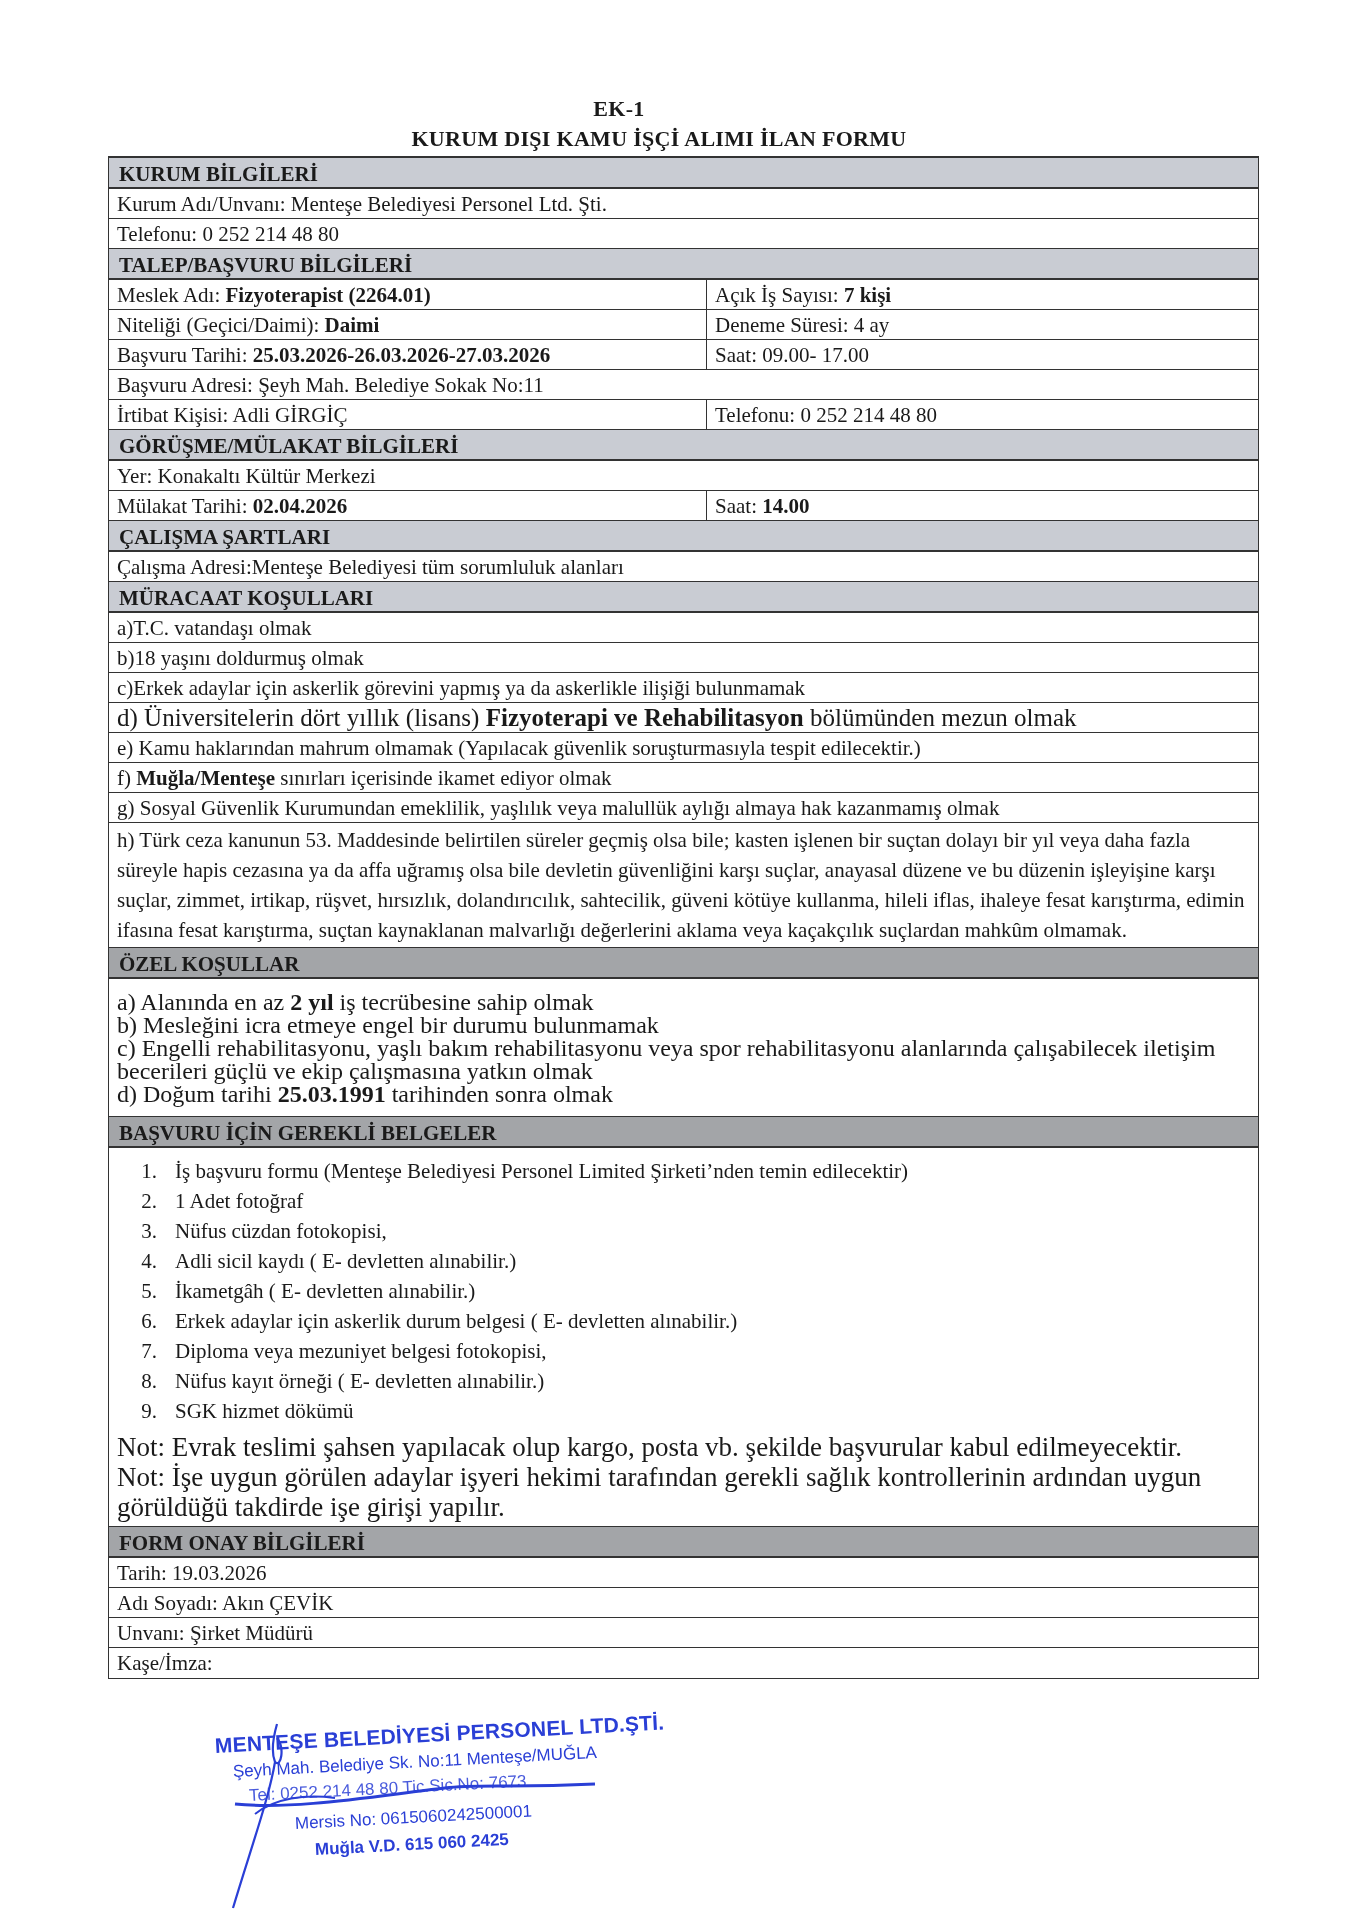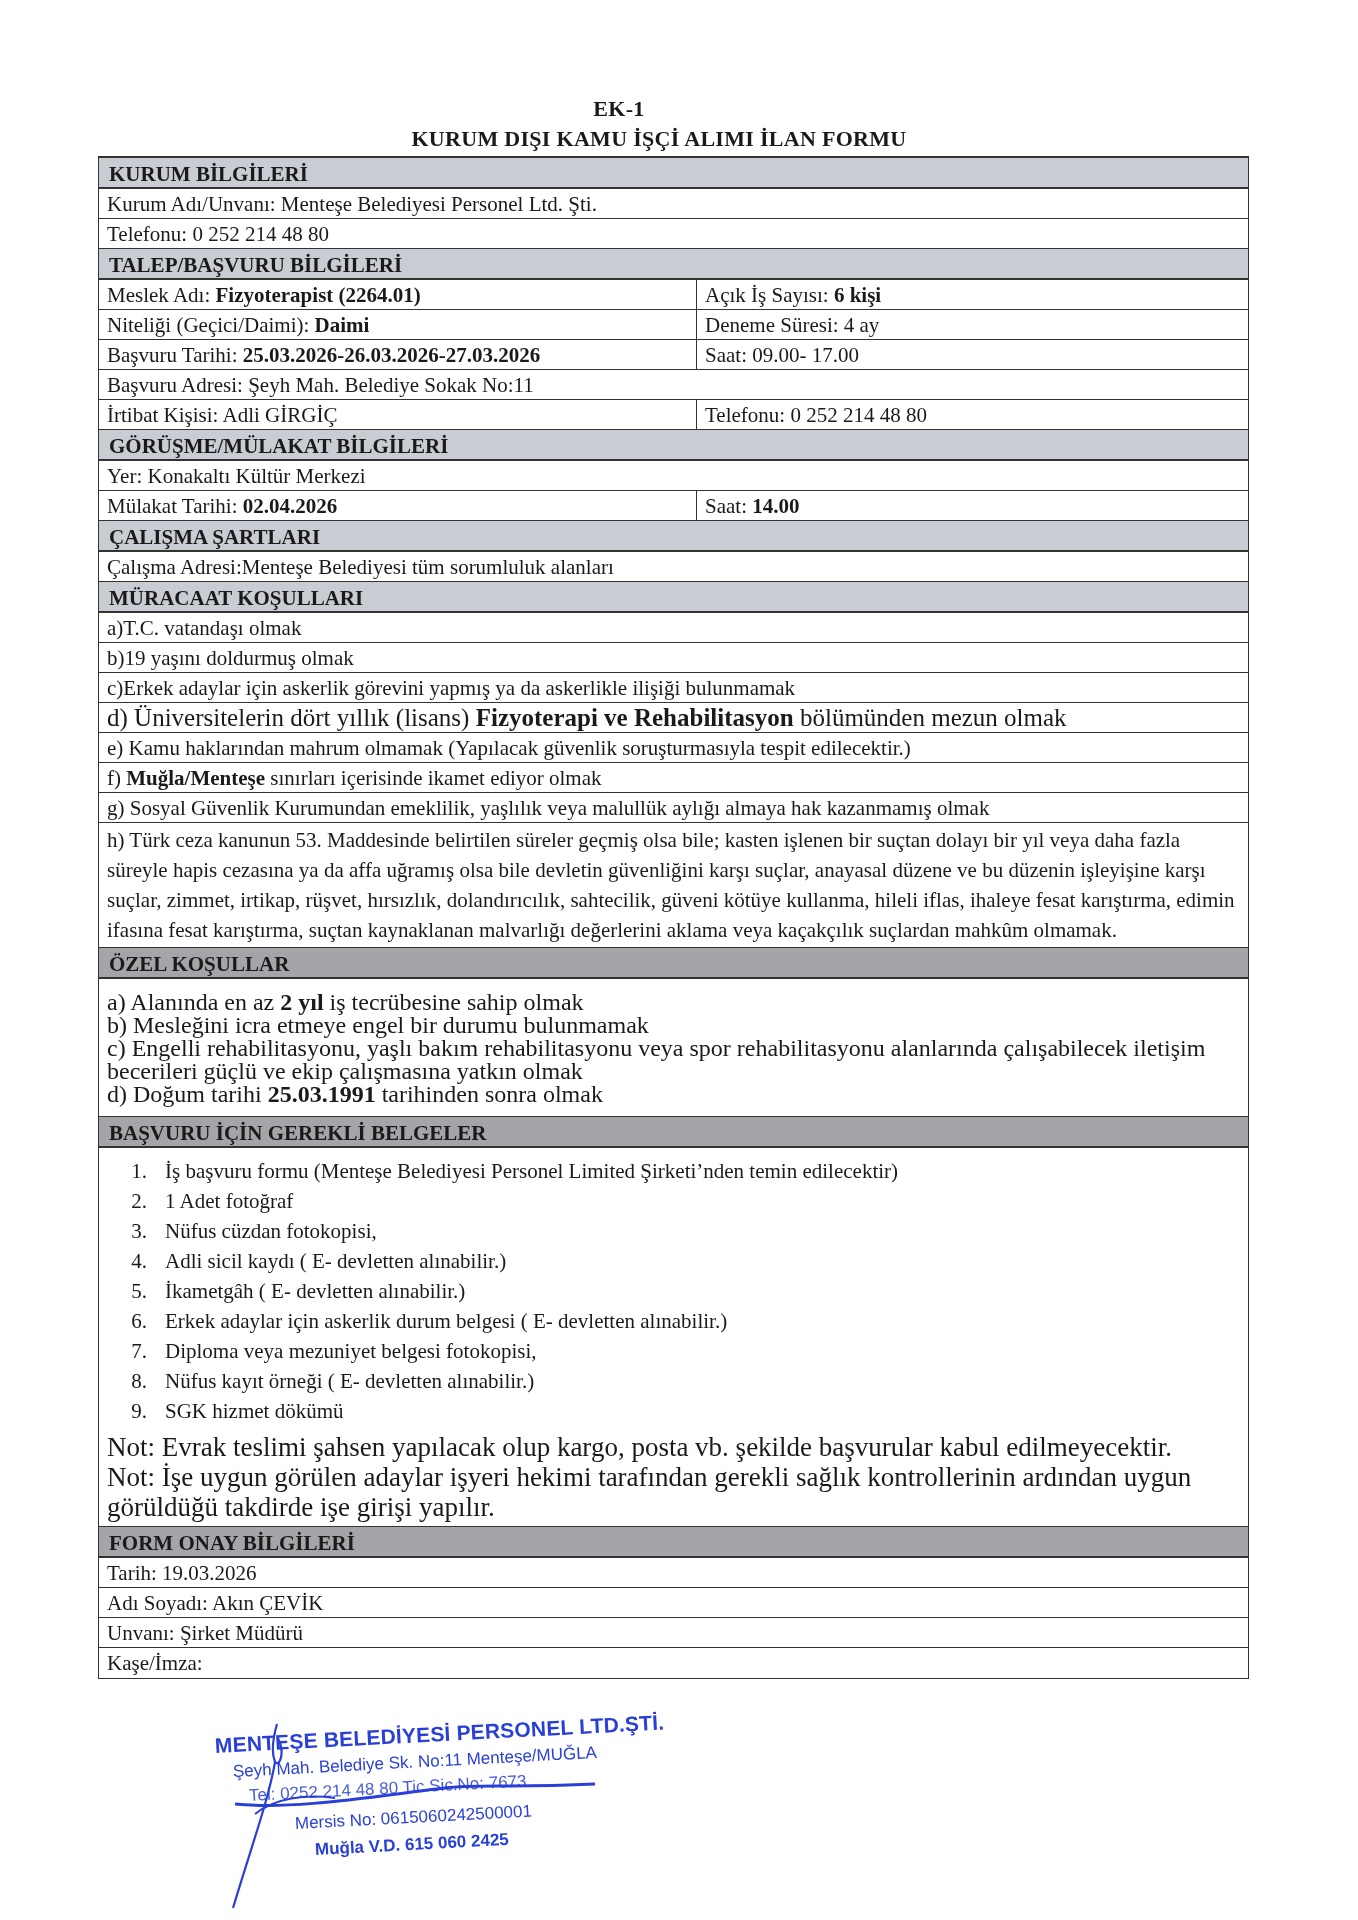--- a/index.html
+++ b/index.html
@@ -2,21 +2,21 @@
 <html><head>
 <meta charset="utf-8">
 <style>
   html, body { margin: 0; padding: 0; background: #ffffff; }
   body { width: 1358px; height: 1920px; position: relative; overflow: hidden;
          font-family: "Liberation Serif", "DejaVu Serif", serif; color: #1a1a1a; }
   .title { position: absolute; left: 0; width: 1238px; text-align: center; font-weight: bold;
            font-size: 22px; letter-spacing: 0.3px; }
   .t1 { top: 96px; }
   .t2 { top: 126px; padding-left: 40px; }
-  .form { position: absolute; left: 98px; top: 156px; width: 1151px; border: 1.5px solid #333;
+  .form { position: absolute; left: 108px; top: 156px; width: 1151px; border: 1.5px solid #333;
           border-top: 2px solid #333; box-sizing: border-box; }
   .row { display: flex; border-bottom: 1.5px solid #333; box-sizing: border-box; font-size: 21px;
          line-height: 28px; }
   .row:last-child { border-bottom: none; }
   .cell { padding: 1px 8px 0 8px; white-space: nowrap; overflow: hidden; box-sizing: border-box; }
   .c-left { width: 598px; border-right: 1.5px solid #333; }
   .c-right { flex: 1; }
   .c-full { flex: 1; }
   .hdr { background: #c9ccd3; font-weight: bold; font-size: 21px; height: 31px; line-height: 30px;
          border-bottom: 2px solid #333; }
@@ -55,21 +55,21 @@
   </div>
   <div class="row r30">
     <div class="cell c-full"><span>Telefonu: </span><span>0 252 214 48 80</span></div>
   </div>
 
   <div class="row hdr">
     <div class="cell c-full">TALEP/BAŞVURU BİLGİLERİ</div>
   </div>
   <div class="row r30">
     <div class="cell c-left"><span>Meslek Adı: </span><b>Fizyoterapist (2264.01)</b></div>
-    <div class="cell c-right"><span>Açık İş Sayısı: </span><b>6 kişi</b></div>
+    <div class="cell c-right"><span>Açık İş Sayısı: </span><b>7 kişi</b></div>
   </div>
   <div class="row r30">
     <div class="cell c-left"><span>Niteliği (Geçici/Daimi): </span><b>Daimi</b></div>
     <div class="cell c-right"><span>Deneme Süresi: </span><span>4 ay</span></div>
   </div>
   <div class="row r30">
     <div class="cell c-left"><span>Başvuru Tarihi: </span><b>25.03.2026-26.03.2026-27.03.2026</b></div>
     <div class="cell c-right"><span>Saat: </span><span>09.00- 17.00</span></div>
   </div>
   <div class="row r30">
@@ -98,21 +98,21 @@
     <div class="cell c-full"><span>Çalışma Adresi:</span><span>Menteşe Belediyesi tüm sorumluluk alanları</span></div>
   </div>
 
   <div class="row hdr">
     <div class="cell c-full">MÜRACAAT KOŞULLARI</div>
   </div>
   <div class="row r30">
       <div class="cell c-full">a)T.C. vatandaşı olmak</div>
     </div>
   <div class="row r30">
-      <div class="cell c-full">b)19 yaşını doldurmuş olmak</div>
+      <div class="cell c-full">b)18 yaşını doldurmuş olmak</div>
     </div>
   <div class="row r30">
       <div class="cell c-full">c)Erkek adaylar için askerlik görevini yapmış ya da askerlikle ilişiği bulunmamak</div>
     </div>
   <div class="row r30" style="font-size:25px;">
     <div class="cell c-full"><span>d) Üniversitelerin dört yıllık (lisans) </span><b>Fizyoterapi ve Rehabilitasyon</b><span> bölümünden mezun olmak</span></div>
   </div>
   <div class="row r30">
       <div class="cell c-full">e) Kamu haklarından mahrum olmamak (Yapılacak güvenlik soruşturmasıyla tespit edilecektir.)</div>
     </div>

